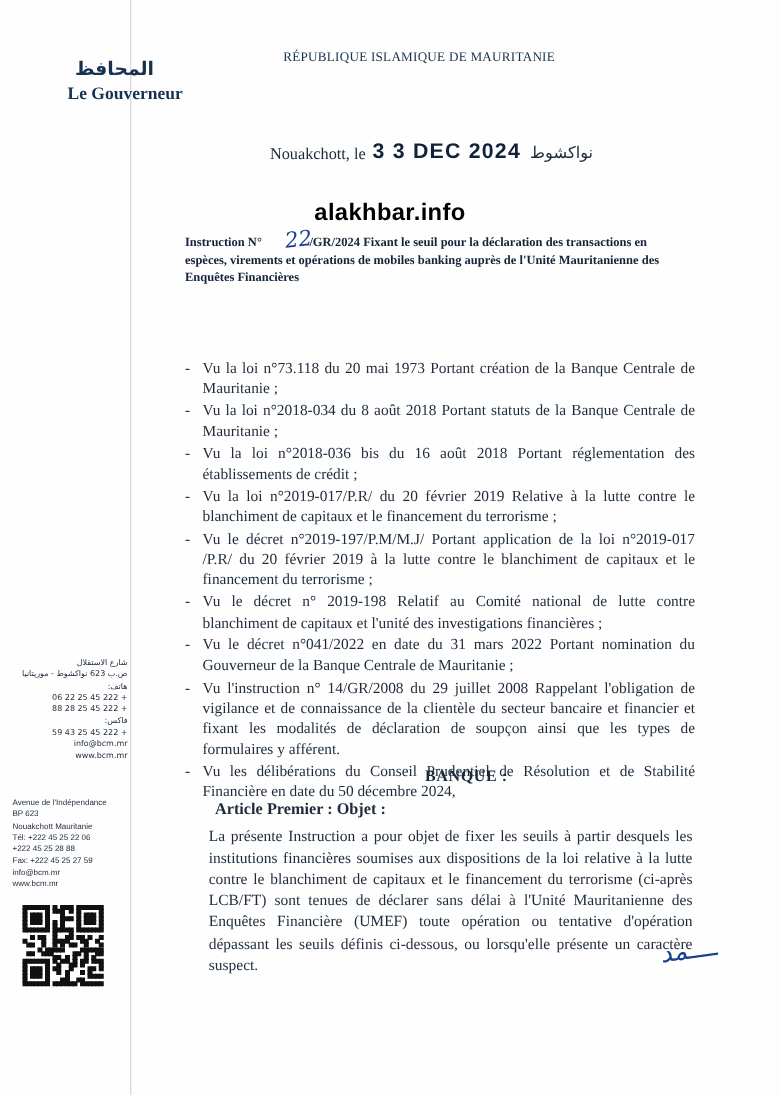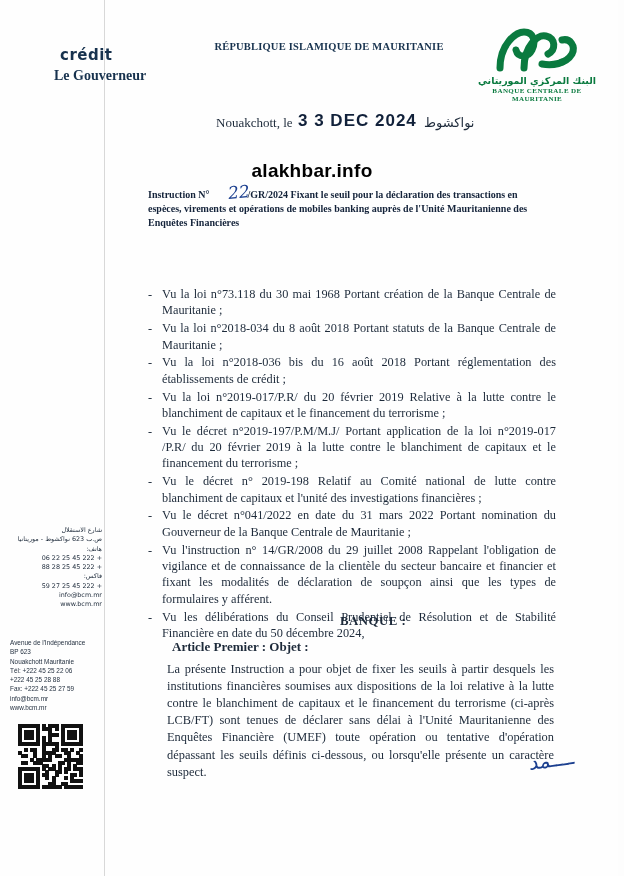--- a/index.html
+++ b/index.html
@@ -57,23 +57,23 @@
     font-size: 12px;
     font-weight: bold;
     color: #17324e;
     font-family: "DejaVu Sans", sans-serif;
   }
   .republic-fr {
     position: absolute;
     top: 31px;
     left: 214px;
     width: 230px;
-    text-align: center;
+    text-align: right;
     font-size: 10.5px;
-    font-weight: bold;
+    font-weight: normal;
     color: #17324e;
     letter-spacing: 0.2px;
   }
   .logo-wrap {
     position: absolute;
     top: 14px;
     left: 472px;
     width: 130px;
     text-align: center;
   }
@@ -289,21 +289,21 @@
 
 <div class="page">
 
   <div class="sidebar">
     <div class="side-block ar side-1" style="white-space: pre-line;">شارع الاستقلال
 ص.ب 623 نواكشوط - موريتانيا
 هاتف:
 + 222 45 25 22 06
 + 222 45 25 28 88
 فاكس:
-+ 222 45 25 27 59
++ 222 45 25 43 59
 info@bcm.mr
 www.bcm.mr</div>
     <div class="side-block side-2" style="white-space: pre-line;">Avenue de l'Indépendance
 BP 623
 Nouakchott Mauritanie
 Tél: +222 45 25 22 06
 +222 45 25 28 88
 Fax: +222 45 25 27 59
 info@bcm.mr
 www.bcm.mr</div>
@@ -528,56 +528,44 @@
         <div class="qr-cell" style="left: 3.04762px; top: 60.9524px; width: 4px; height: 4px;"></div>
         <div class="qr-cell" style="left: 6.09524px; top: 60.9524px; width: 4px; height: 4px;"></div>
         <div class="qr-cell" style="left: 9.14286px; top: 60.9524px; width: 4px; height: 4px;"></div>
         <div class="qr-cell" style="left: 12.1905px; top: 60.9524px; width: 4px; height: 4px;"></div>
         <div class="qr-cell" style="left: 15.2381px; top: 60.9524px; width: 4px; height: 4px;"></div>
         <div class="qr-cell" style="left: 18.2857px; top: 60.9524px; width: 4px; height: 4px;"></div>
       </div>
   </div>
 
   <div class="header">
-    <div class="gov-arabic">crédit</div>
+    <div class="gov-arabic">المحافظ</div>
     <div class="gov-french">Le Gouverneur</div>
     <div class="republic-fr">RÉPUBLIQUE ISLAMIQUE DE MAURITANIE</div>
 
-    <div class="logo-wrap">
-      <div class="logo-mark">
-        <svg viewBox="0 0 94 50" width="94" height="50" aria-hidden="true">
-          <path d="M10 44 C10 20, 26 8, 34 8 C44 8, 46 18, 42 26 C38 34, 28 34, 26 26" fill="none" stroke="#0a7a3f" stroke-width="7" stroke-linecap="round"></path>
-          <path d="M34 44 C34 22, 48 10, 56 12 C66 14, 66 26, 58 30" fill="none" stroke="#0a7a3f" stroke-width="7" stroke-linecap="round"></path>
-          <path d="M52 40 C62 42, 76 40, 82 30 C86 22, 80 14, 72 16" fill="none" stroke="#0a7a3f" stroke-width="7" stroke-linecap="round"></path>
-          <circle cx="72" cy="38" r="3.4" fill="#0a7a3f"></circle>
-        </svg>
-      </div>
-      <div class="bank-ar">البنك المركزي الموريتاني</div>
-      <div class="bank-fr">BANQUE CENTRALE DE MAURITANIE</div>
-    </div>
   </div>
 
   <div class="dateline">
     <div class="date-fr">Nouakchott, le</div>
     <div class="date-value">3 3 DEC 2024</div>
     <div class="date-ar">نواكشوط</div>
   </div>
 
   <div class="watermark">alakhbar.info</div>
 
   <div class="title-block">
     <span>Instruction N°</span><span class="num-blank"></span><span>/GR/2024 Fixant le seuil pour la déclaration des transactions en espèces, virements et opérations de mobiles banking auprès de l'Unité Mauritanienne des Enquêtes Financières</span>
   </div>
   <div class="handwritten-num">22</div>
 
 
   <div class="list" id="considerations">
       <div class="list-item">
         <span class="bullet">-</span>
-        <span class="li-text">Vu la loi n°73.118 du 30 mai 1968 Portant création de la Banque Centrale de Mauritanie ;</span>
+        <span class="li-text">Vu la loi n°73.118 du 20 mai 1973 Portant création de la Banque Centrale de Mauritanie ;</span>
       </div>
       <div class="list-item">
         <span class="bullet">-</span>
         <span class="li-text">Vu la loi n°2018-034 du 8 août 2018 Portant statuts de la Banque Centrale de Mauritanie ;</span>
       </div>
       <div class="list-item">
         <span class="bullet">-</span>
         <span class="li-text">Vu la loi n°2018-036 bis du 16 août 2018 Portant réglementation des établissements de crédit ;</span>
       </div>
       <div class="list-item">

